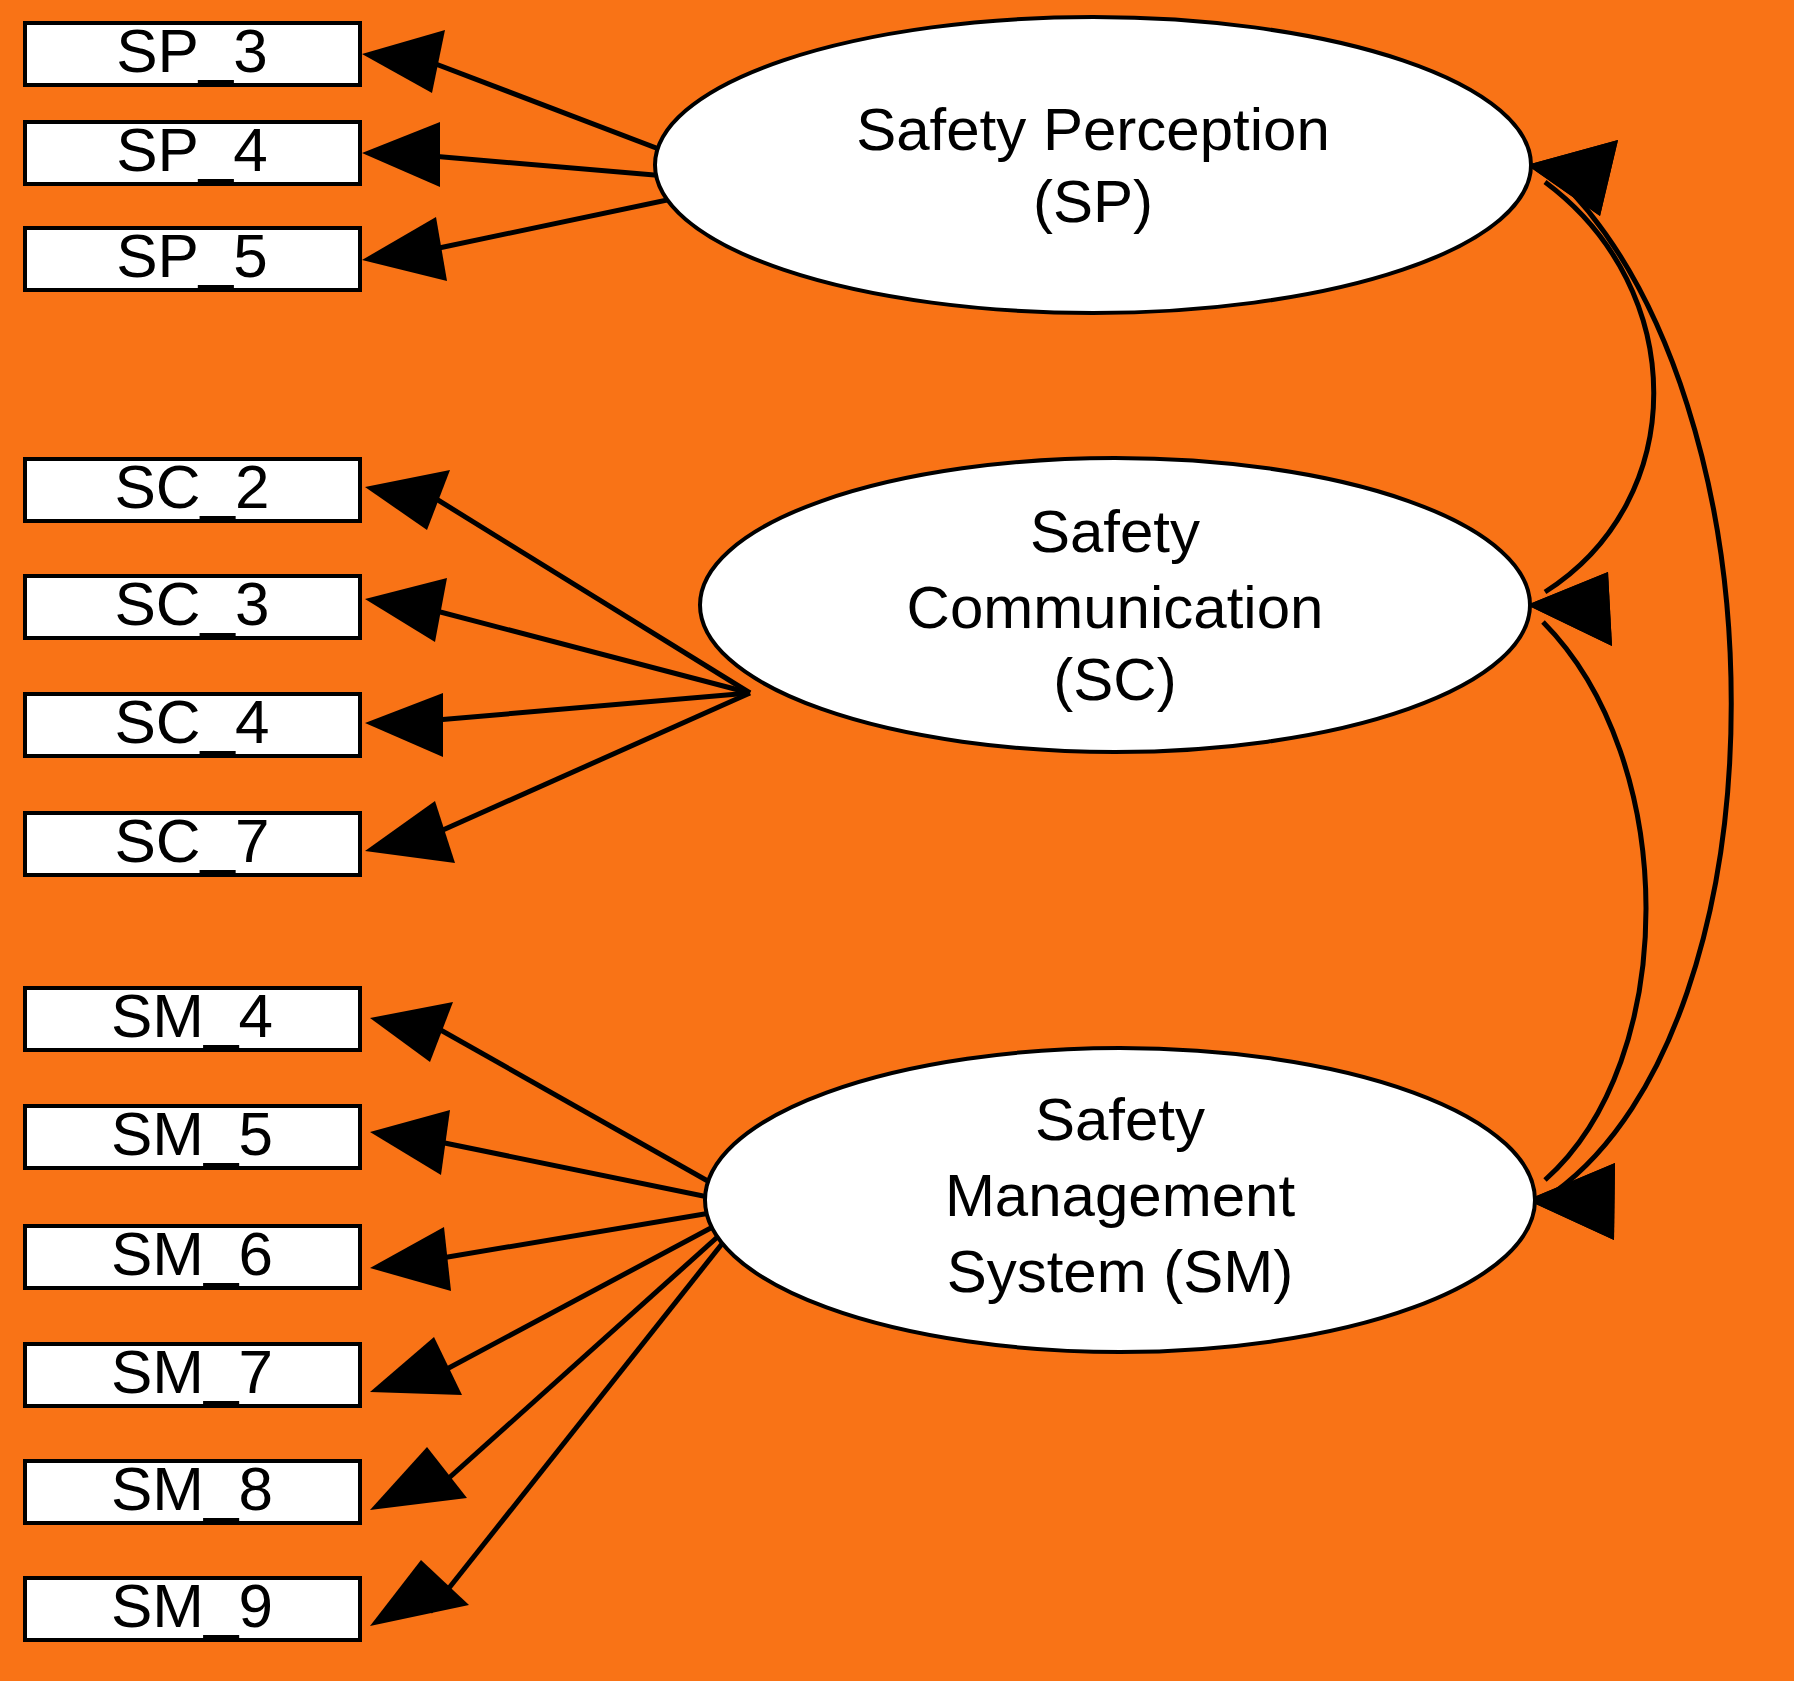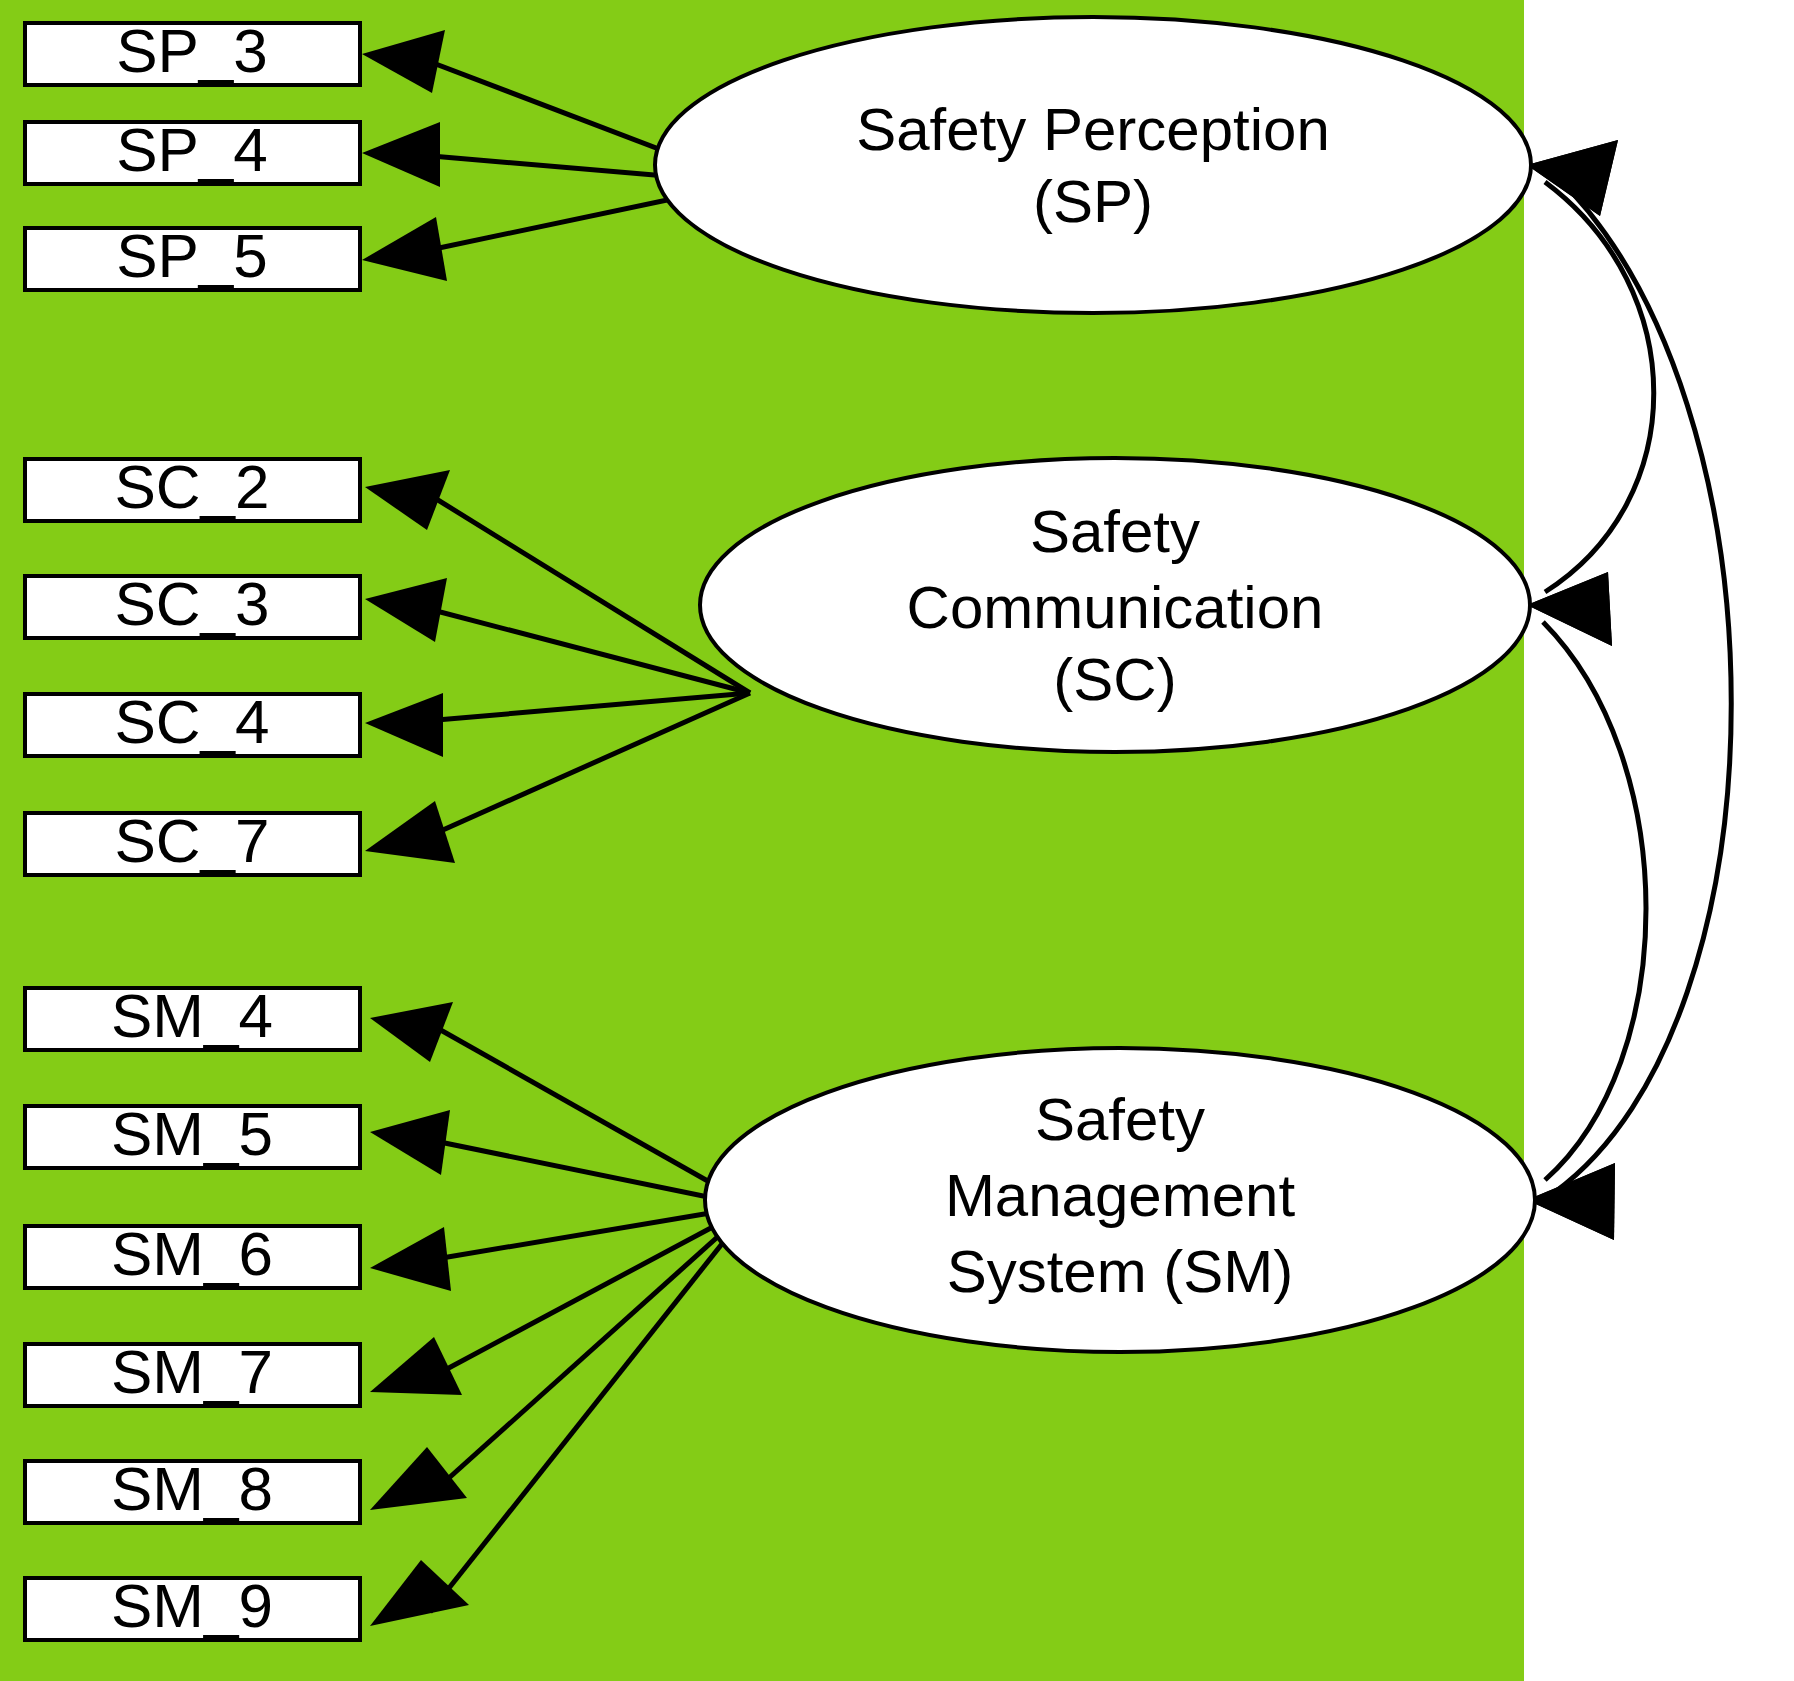--- a/index.html
+++ b/index.html
@@ -2,23 +2,23 @@
 <html><head>
 <meta charset="utf-8">
 <style>
   html, body {
     margin: 0;
     padding: 0;
     background: #ffffff;
   }
   #diagram-root {
     position: relative;
-    width: 1524px;
+    width: 1794px;
     height: 1681px;
-    background: #84cc16;
+    background: #f97316;
     font-family: "Liberation Sans", sans-serif;
     text-align: right;
   }
   svg#sem-canvas {
     display: block;
     width: 1794px;
     height: 1681px;
   }
   .indicator-box {
     fill: #ffffff;

